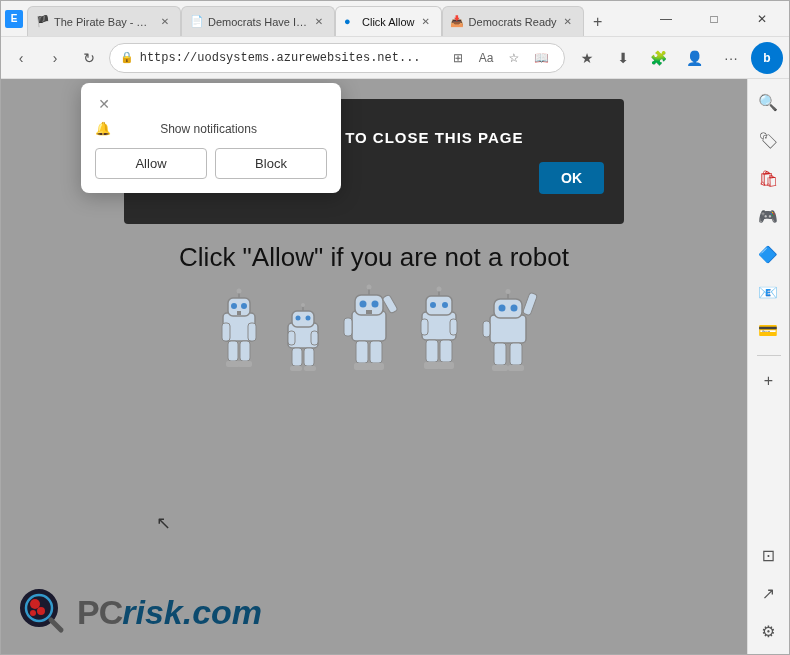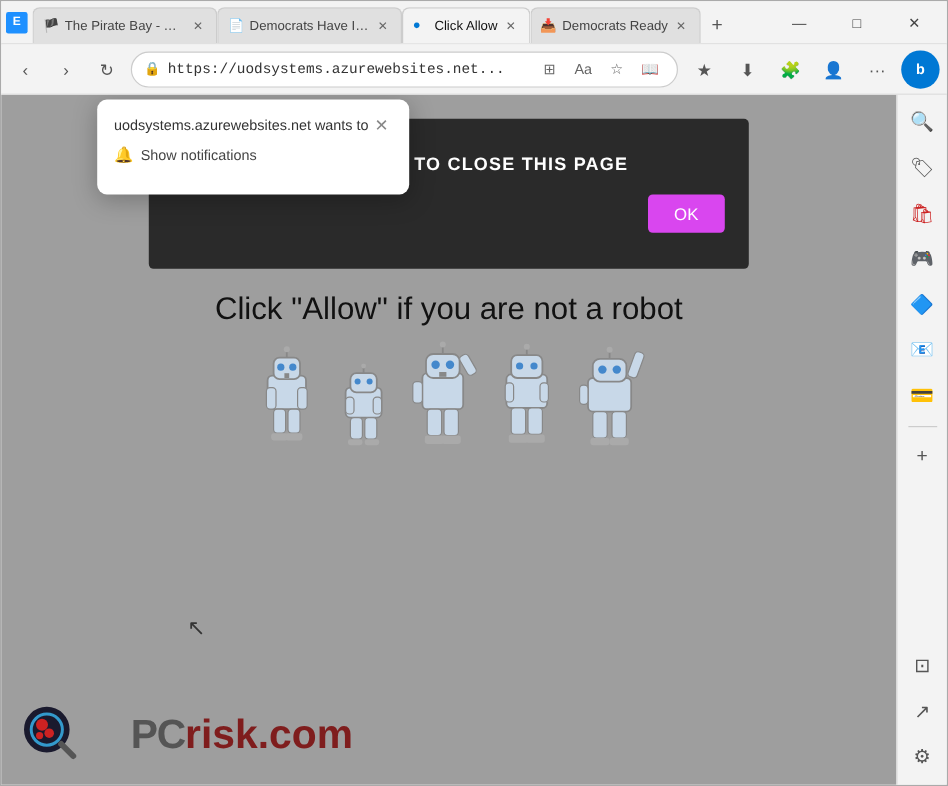--- a/index.html
+++ b/index.html
@@ -315,28 +315,28 @@
     .click-allow-text {
       color: white;
       font-size: 15px;
       font-weight: 600;
       letter-spacing: 1px;
       width: 100%;
       text-align: center;
     }
 
     .ok-btn {
-      background: #d946ef;
+      background: #0369a1;
       color: white;
       border: none;
       border-radius: 4px;
       padding: 8px 22px;
       font-size: 14px;
       cursor: pointer;
-      font-weight: 400;
+      font-weight: 700;
     }
 
     .robot-text {
       color: #111;
       font-size: 26px;
       font-weight: 500;
       margin-top: 18px;
       text-align: center;
     }
 
@@ -410,20 +410,21 @@
     }
 
     .bell-icon {
       font-size: 13px;
       color: #555;
     }
 
     .show-notif-text {
       font-size: 12px;
       color: #444;
+      margin-left: 43px;
     }
 
     .popup-buttons {
       display: flex;
       gap: 8px;
     }
 
     .allow-btn {
       flex: 1;
       padding: 7px 0;
@@ -629,36 +630,39 @@
           <svg class="pcrisk-logo-icon" viewBox="0 0 52 52">
             <circle cx="22" cy="22" r="18" fill="#1a1a2e" stroke="#1a1a2e" stroke-width="2"></circle>
             <circle cx="22" cy="22" r="13" fill="#1a1a2e"></circle>
             <circle cx="18" cy="18" r="5" fill="#cc2222"></circle>
             <circle cx="24" cy="25" r="4" fill="#cc2222"></circle>
             <circle cx="16" cy="27" r="3" fill="#cc2222"></circle>
             <line x1="34" y1="34" x2="44" y2="44" stroke="#555" stroke-width="5" stroke-linecap="round"></line>
             <circle cx="22" cy="22" r="13" fill="none" stroke="#3399cc" stroke-width="2.5"></circle>
           </svg>
           <div>
-            <span style="color:#555;font-size:34px;font-weight:900;font-family:Arial Black,Arial,sans-serif;letter-spacing:-1px;margin-left:32px;">PC</span><span style="color:#7f1d1d;font-size:34px;font-weight:900;font-family:Arial Black,Arial,sans-serif;">risk.com</span>
+            <span style="color:#555;font-size:34px;font-weight:900;font-family:Arial Black,Arial,sans-serif;letter-spacing:-1px;">PC</span><span style="color:#0c4a6e;font-size:34px;font-weight:900;font-family:Arial Black,Arial,sans-serif;font-style:italic;">risk.com</span>
           </div>
         </div>
 
         <div class="cursor">↖</div>
 
       </div>
 
       <div class="notification-popup">
         <div class="popup-header">
-          <span class="popup-site">uodsystems.azurewebsites.net wants to</span>
           <button class="popup-close">✕</button>
         </div>
         <div class="popup-notification-row">
           <span class="bell-icon">🔔</span>
           <span class="show-notif-text">Show notifications</span>
+        </div>
+        <div class="popup-buttons">
+          <button class="allow-btn">Allow</button>
+          <button class="block-btn">Block</button>
         </div>
       </div>
 
     </div>
 
     <div class="right-sidebar">
       <button class="sidebar-icon-btn" title="Search">🔍</button>
       <button class="sidebar-icon-btn" title="Favorites">🏷</button>
       <button class="sidebar-icon-btn" title="Shopping" style="color:#cc2222;">🛍</button>
       <button class="sidebar-icon-btn" title="Games">🎮</button>

